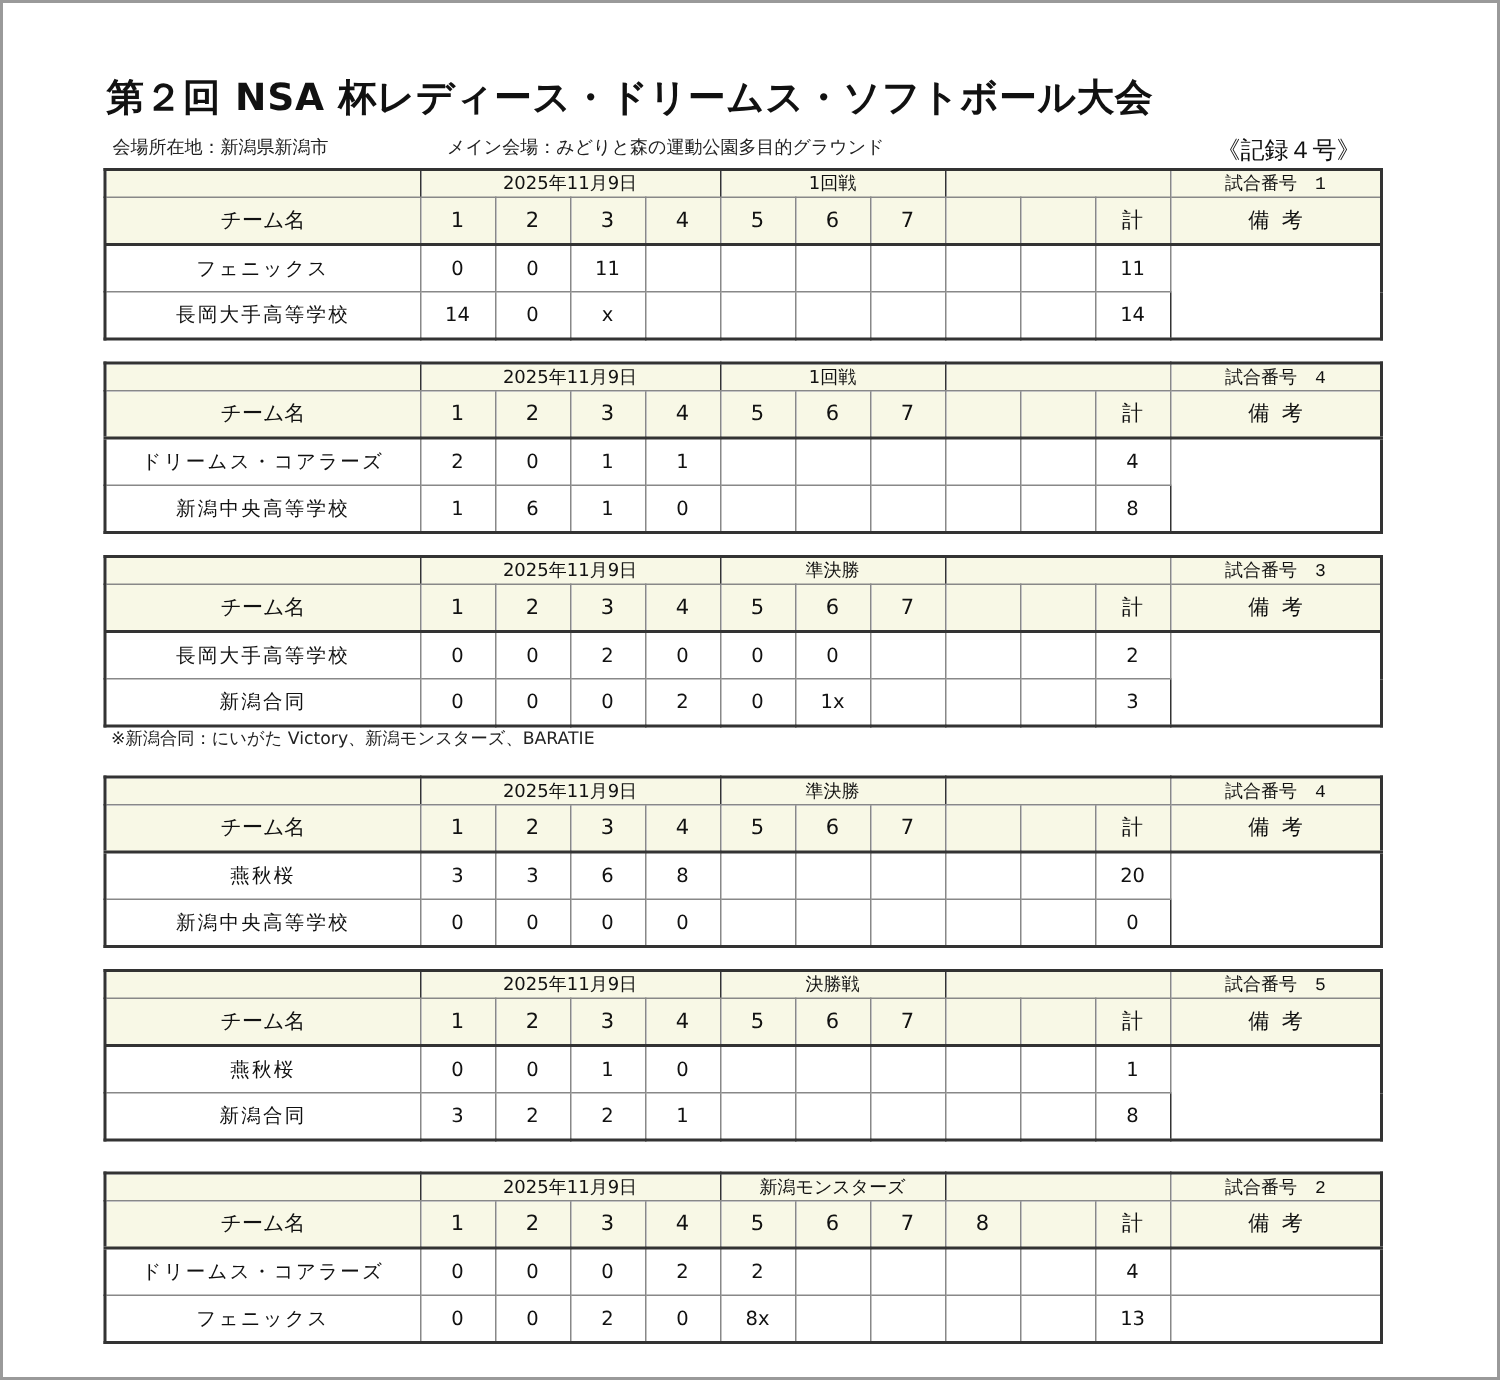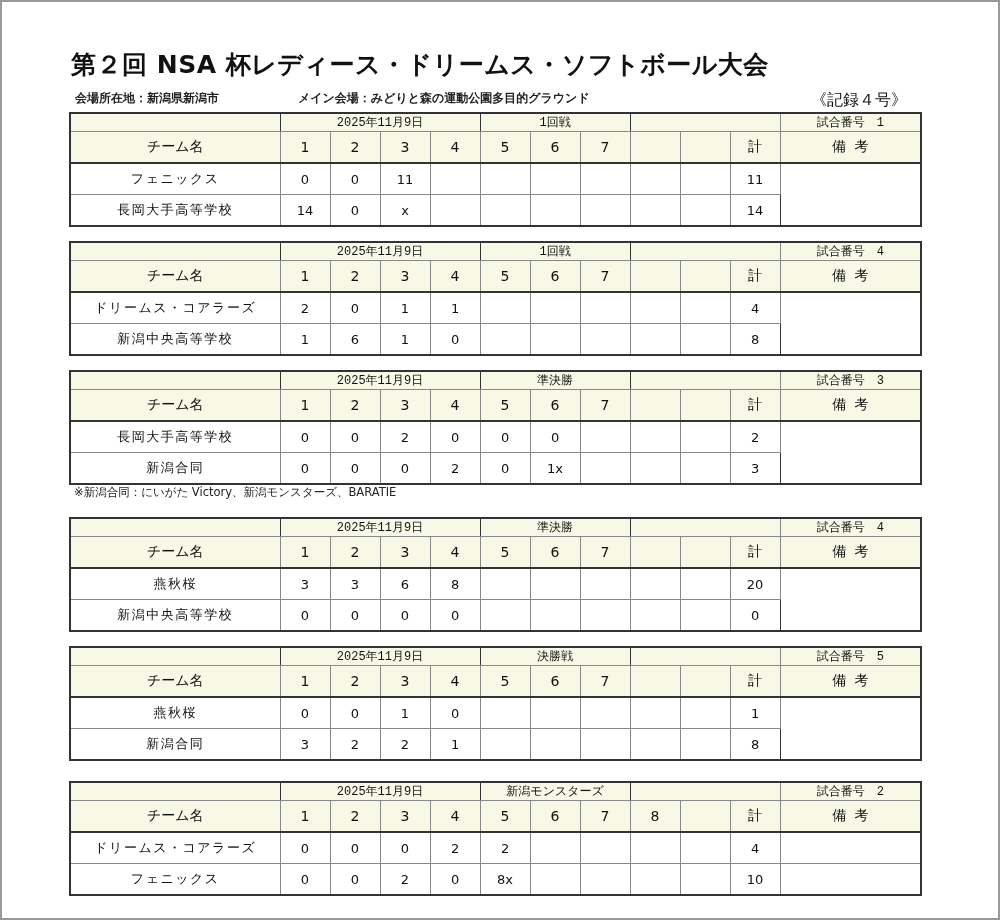--- a/index.html
+++ b/index.html
@@ -2,38 +2,38 @@
 <html><head>
 <meta charset="utf-8">
 <style>
   html, body { margin: 0; padding: 0; background: #ffffff; }
   body { width: 1000px; height: 920px; position: relative; overflow: hidden;
          font-family: "DejaVu Sans", "Liberation Sans", sans-serif; color: #111; }
   .page { position: absolute; left: 0; top: 0; width: 996px; height: 916px;
           border: 2px solid #9a9a9a; border-left-width: 2px; box-sizing: content-box; }
   .title { position: absolute; left: 71px; top: 48px; font-size: 25px; font-weight: bold;
            letter-spacing: 0.5px; white-space: nowrap; color: #111; }
-  .subline { position: absolute; top: 90px; font-size: 12px; white-space: nowrap; color: #222; font-weight: bold; }
+  .subline { position: absolute; top: 90px; font-size: 12px; white-space: nowrap; color: #222; }
   .record-no { position: absolute; top: 90px; right: 93px; font-size: 16px; white-space: nowrap; }
   table.game { position: absolute; left: 69px; width: 851px; border-collapse: collapse;
                table-layout: fixed; font-size: 13px; }
   table.game td { border: 1px solid #888; text-align: center; padding: 0; overflow: hidden;
                   white-space: nowrap; }
   table.game { border: 2px solid #333; }
   tr.h1 td { height: 17px; background: #f8f8e6; font-size: 12px; }
   tr.h2 td { height: 30px; background: #f8f8e6; font-size: 14px; }
   tr.h2 { border-bottom: 2px solid #333; }
   tr.h1 { border-bottom: 1.5px solid #333; }
   tr.r td { height: 30px; background: #fff; font-size: 13px; }
   tr.r1 { border-bottom: 1.5px solid #333; }
   td.team { font-size: 15px; letter-spacing: 1.5px; }
   td.hteam { font-size: 12px; }
   td.note { border-left: 1.5px solid #333 !important; font-family: Liberation Mono, monospace; }
   td.datecell, td.roundcell, td.blankhdr, td.matchno { font-size: 12px; }
-  td.sep-r { border-right: 1.5px solid #333 !important; font-family: Liberation Mono, monospace; }
+  td.sep-r { border-right: 1.5px solid #333 !important; }
   .footnote { position: absolute; left: 74px; top: 485px; font-size: 11.5px; white-space: nowrap; color: #222; }
 </style>
 </head>
 <body>
 
 <div class="page"></div>
 
 <div class="title">第２回 NSA 杯レディース・ドリームス・ソフトボール大会</div>
 <div class="subline" style="left:75px">会場所在地：新潟県新潟市</div>
 <div class="subline" style="left:298px">メイン会場：みどりと森の運動公園多目的グラウンド</div>
@@ -426,18 +426,18 @@
           <td class="team">フェニックス</td>
           <td>0</td>
           <td>0</td>
           <td>2</td>
           <td>0</td>
           <td>8x</td>
           <td></td>
           <td></td>
           <td></td>
           <td></td>
-          <td>10</td>
+          <td>13</td>
           <td class="note"></td>
         </tr>
       </tbody>
     </table>
   </div>
 
 </body></html>

